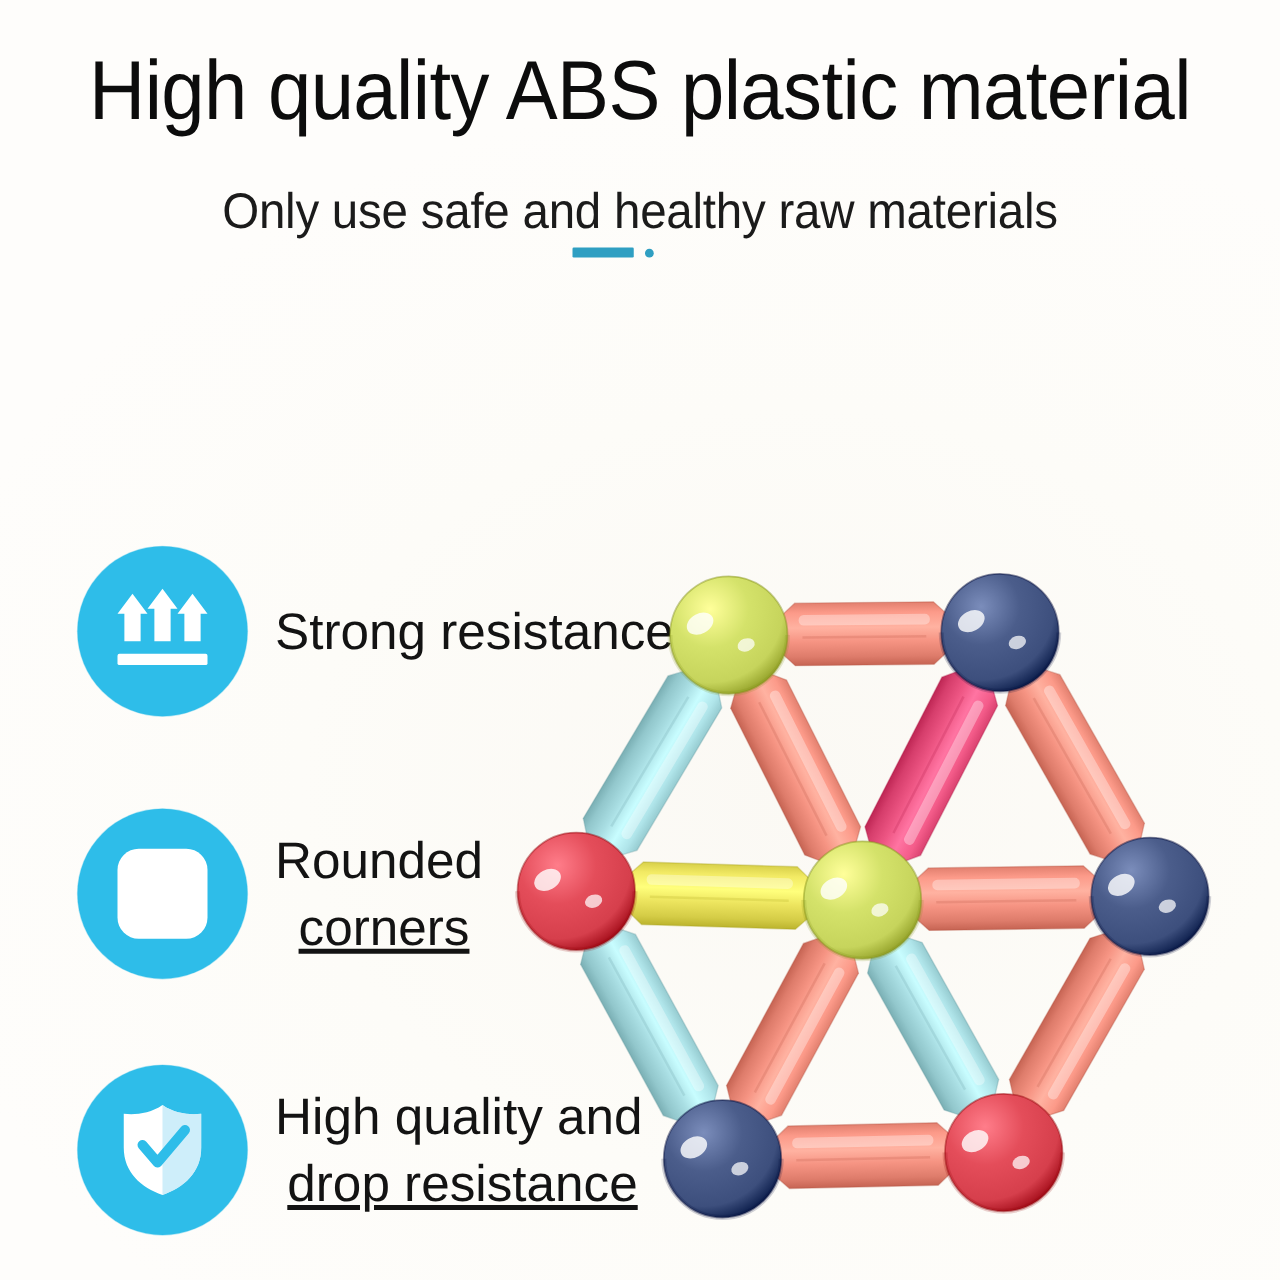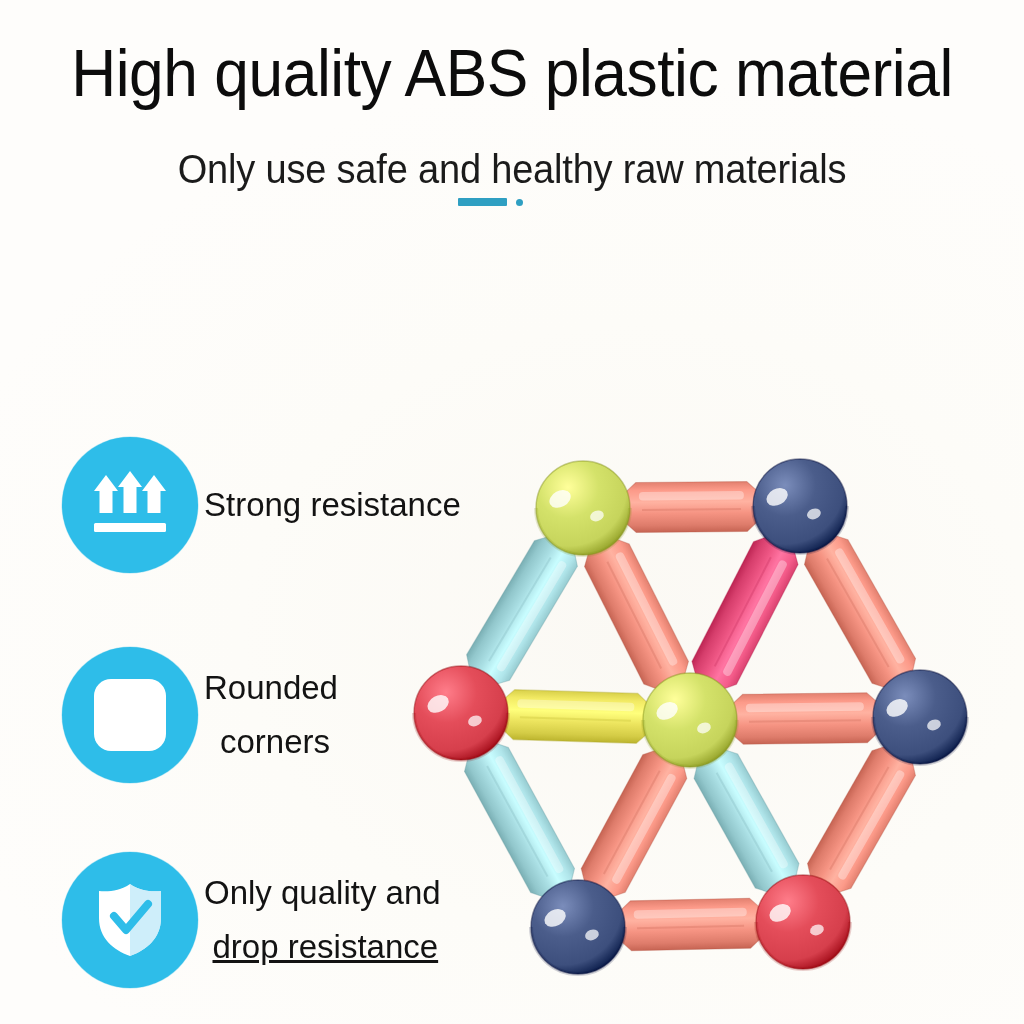--- a/index.html
+++ b/index.html
@@ -103,29 +103,29 @@
     background: #2ebde9;
     flex: 0 0 auto;
     display: flex;
     align-items: center;
     justify-content: center;
     box-shadow: 0 0 0 0.5px rgba(46,189,233,0.35);
   }
   .badge svg { display: block; }
 
   .feature-text {
-    margin-left: 6px;
+    margin-left: 22px;
     color: #131313;
-    font-size: 33px;
+    font-size: 41px;
     line-height: 54px;
     white-space: nowrap;
   }
   .feature-line-1 { display: block; text-align: left; }
   .feature-line-2 { display: block; text-align: center; }
-  .feature-2 .feature-line-2 { padding-left: 8px; }
+  .feature-2 .feature-line-2 { padding-left: 8px; text-decoration: underline; }
   .feature-1 .feature-line-2 { padding-left: 2px; }
   .feature-3 .feature-line-2 { padding-left: 6px; text-decoration: underline; }
 
   
   .toy {
     position: absolute;
     left: 378px;
     top: 432px;
     width: 624px;
     height: 570px;
@@ -191,21 +191,21 @@
             </defs>
             <path d="M36 4 C26 11 14 12 5 11 L5 38 C5 58 19 70 36 76 C53 70 67 58 67 38 L67 11 C58 12 46 11 36 4 Z" fill="#ffffff"></path>
             <g clip-path="url(#shieldClip)">
               <rect x="36" y="0" width="40" height="80" fill="#bde8f8" opacity="0.75"></rect>
             </g>
             <path d="M20 36 L32 50 L54 24" fill="none" stroke="#2ebde9" stroke-width="8" stroke-linecap="round" stroke-linejoin="round"></path>
           </svg>
         </span>
       </div>
       <div class="feature-text">
-        <span class="feature-line-1">Only quality and</span>
+        <span class="feature-line-1">High quality and</span>
         <span class="feature-line-2">drop resistance</span>
       </div>
     </div>
 
   </div>
 
   <div class="toy">
     <svg id="toy-svg" width="624" height="570" viewBox="0 0 624 570">
       <defs>
 

